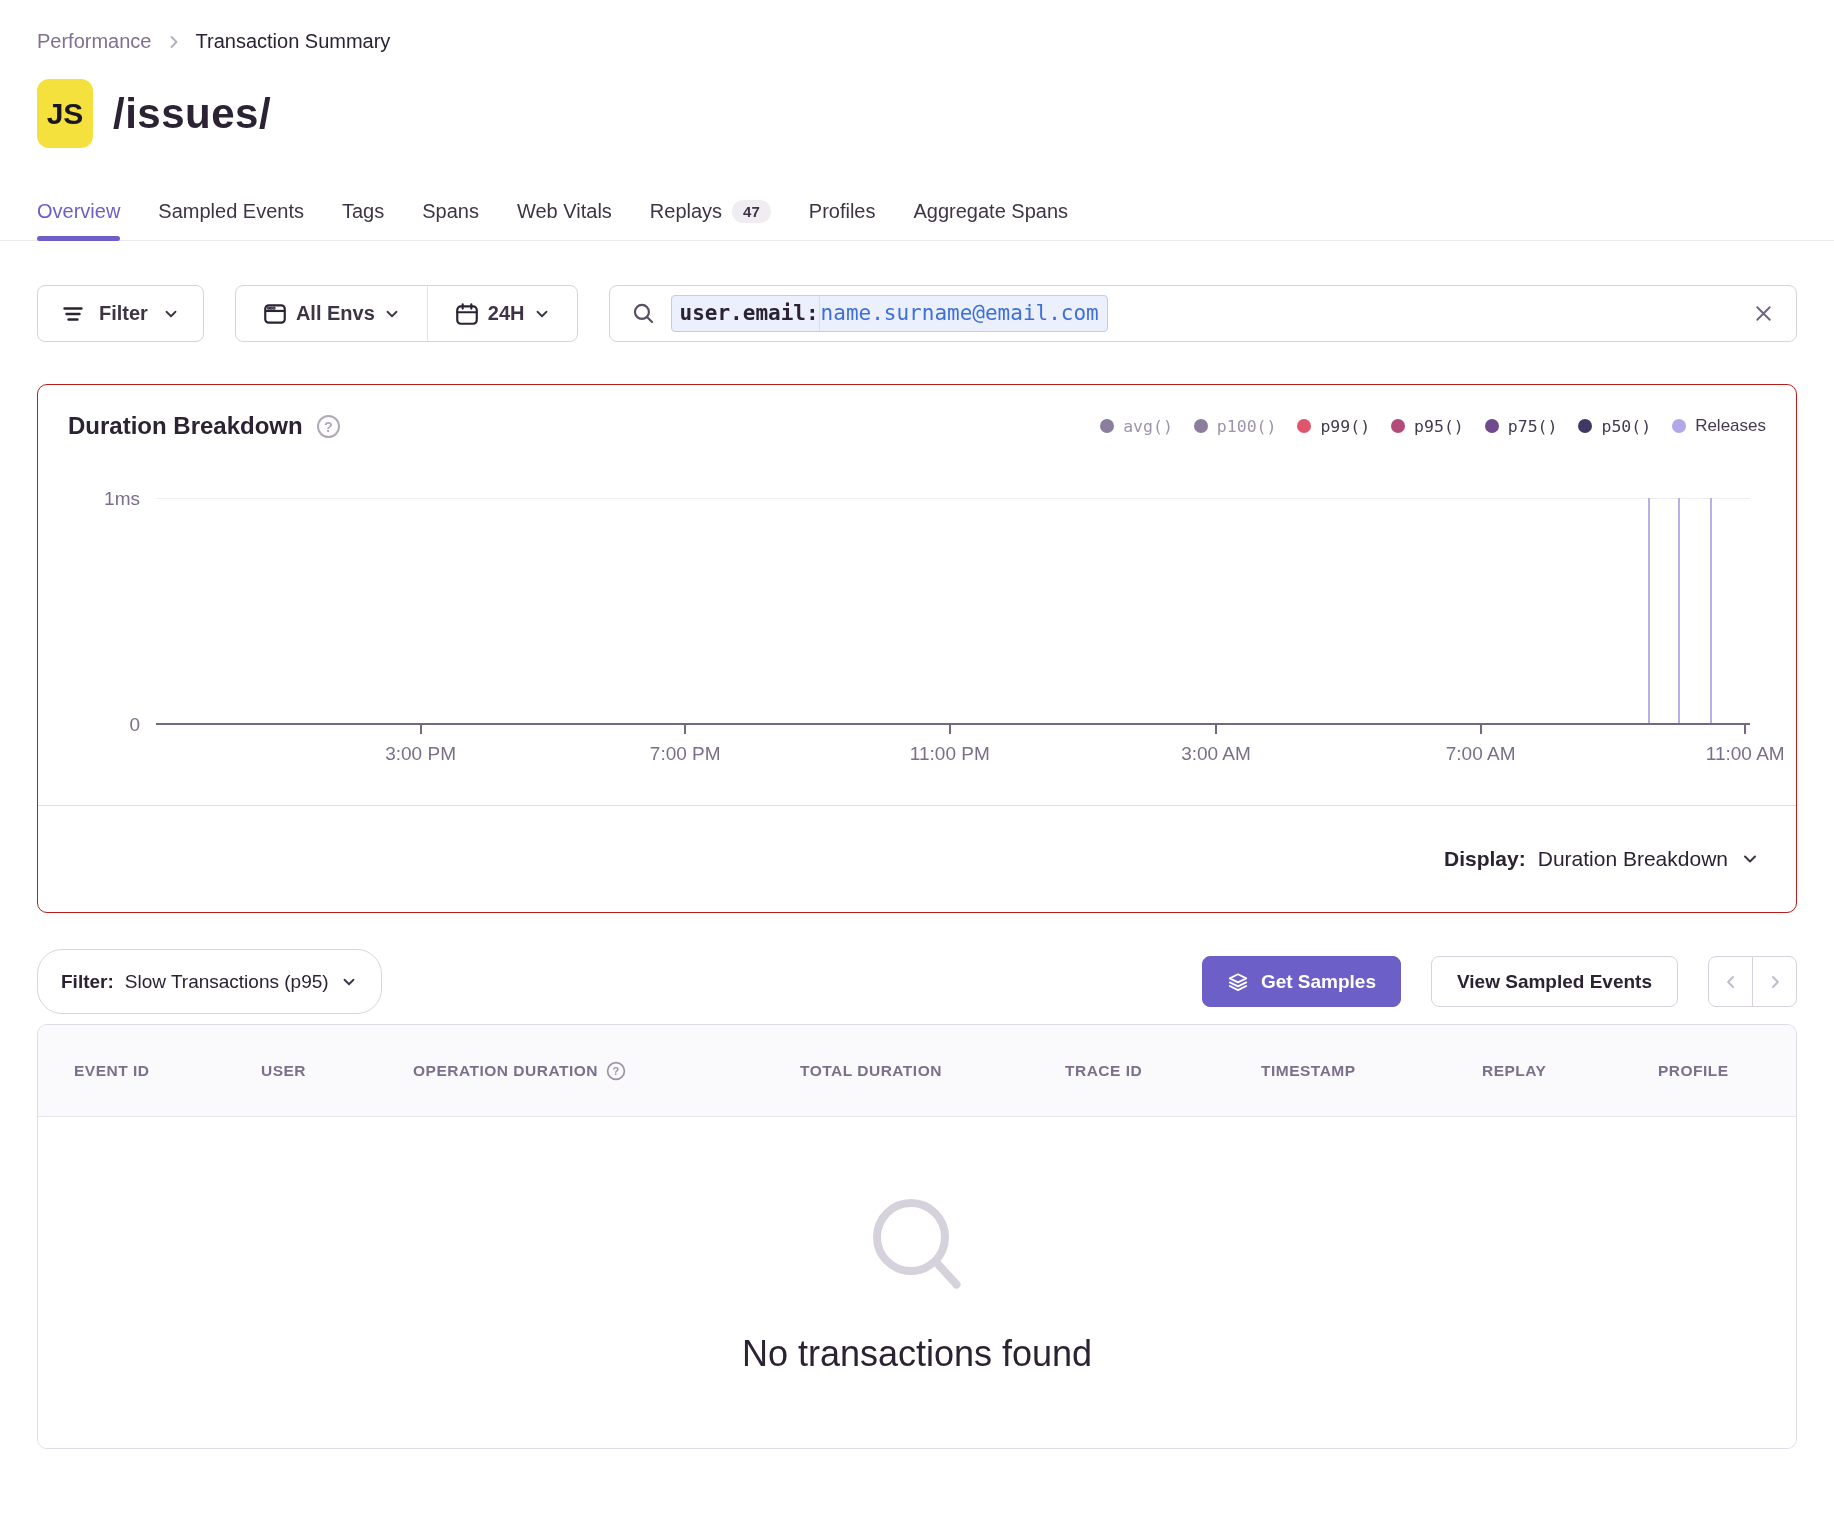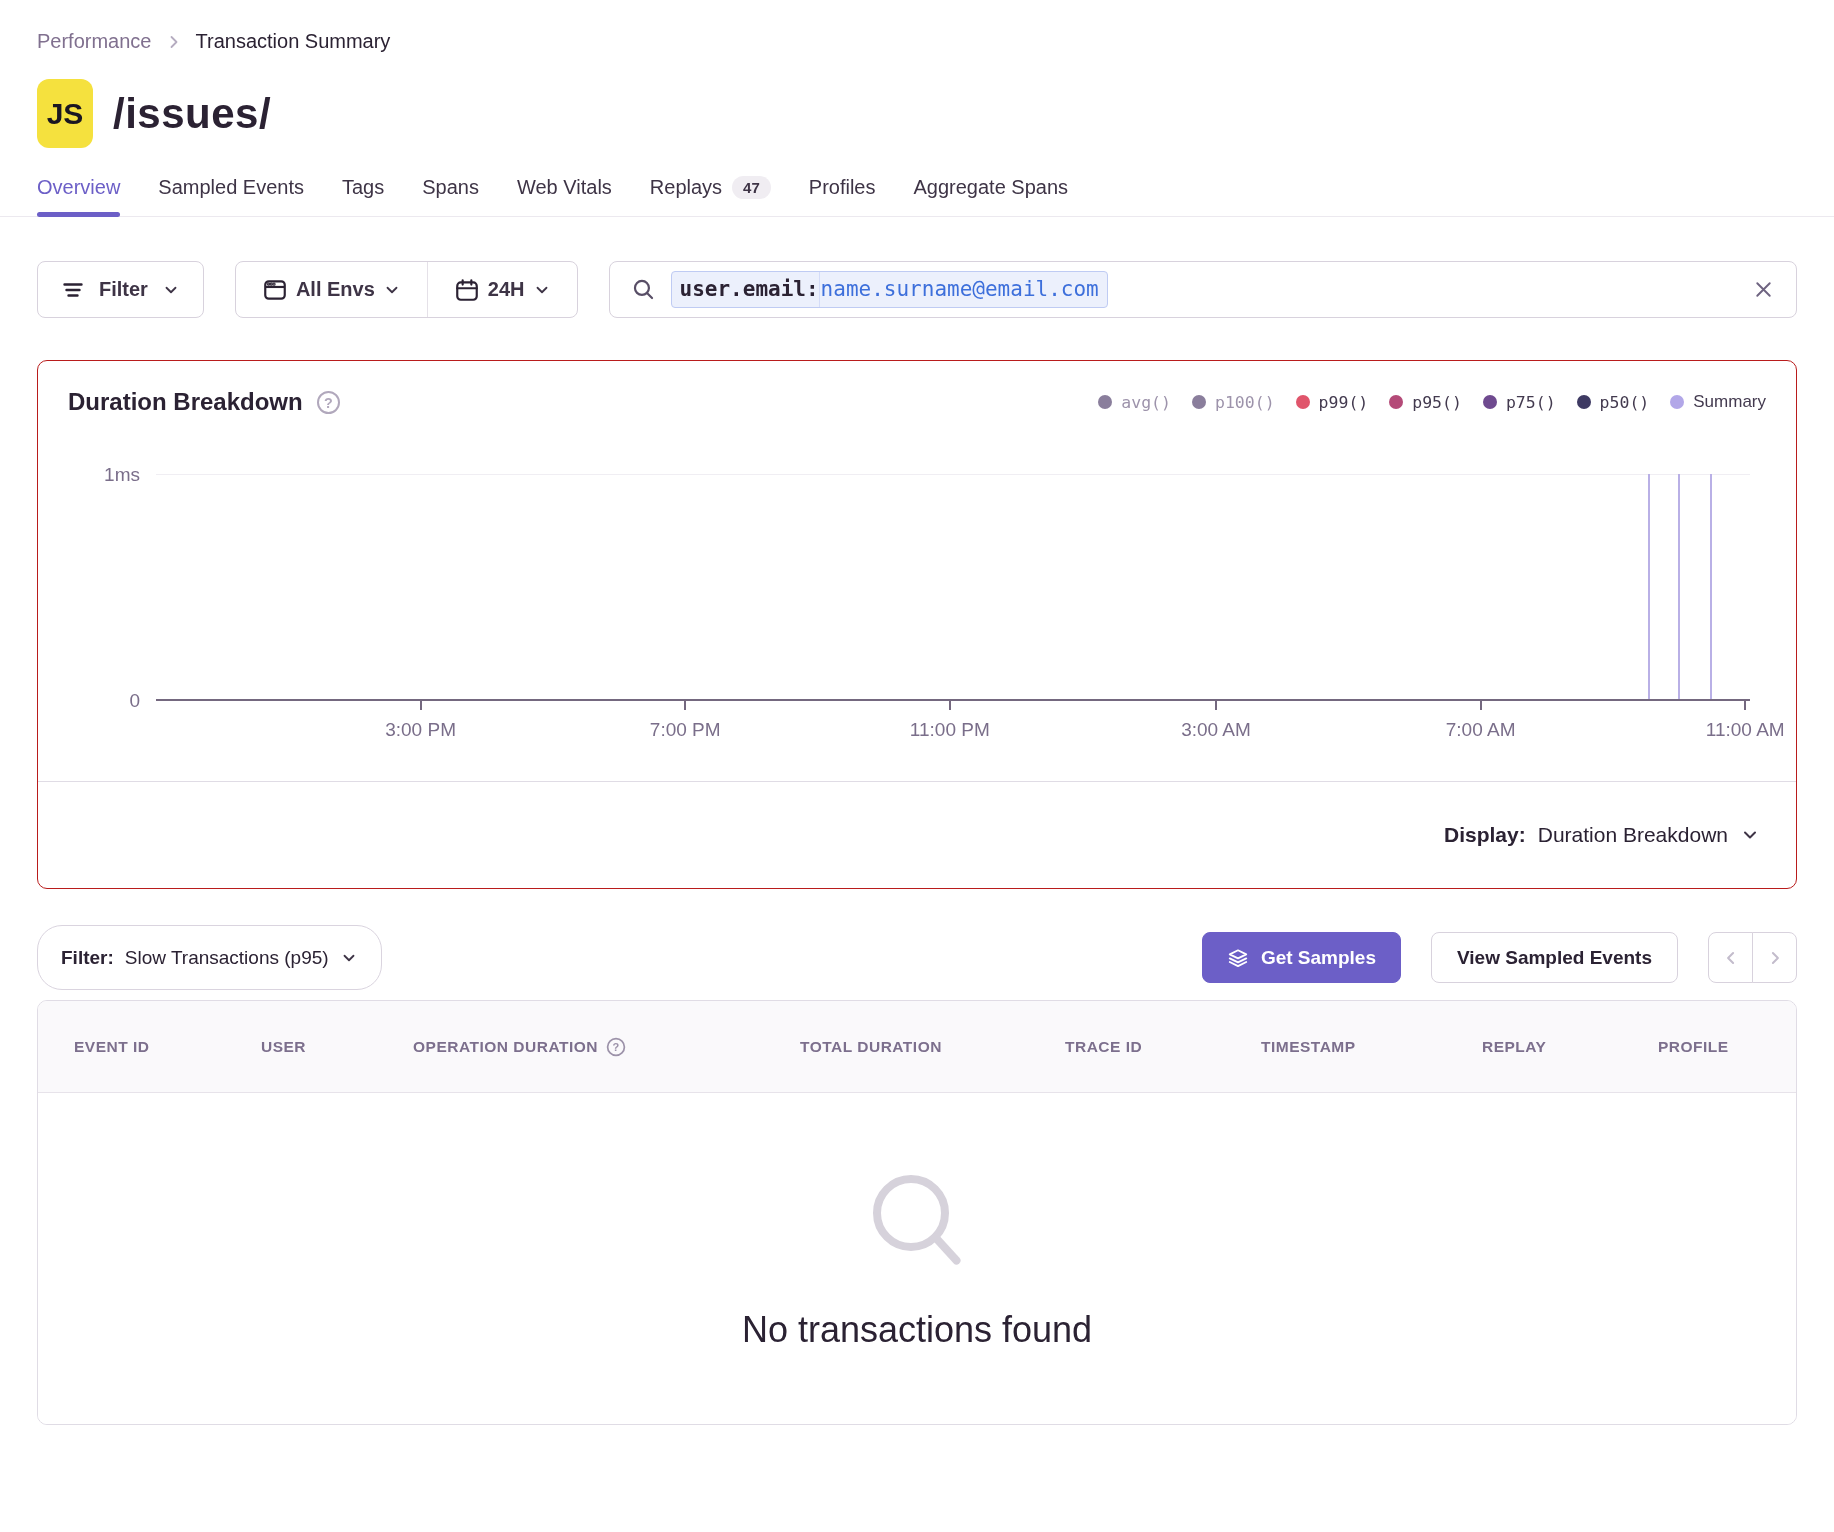--- a/index.html
+++ b/index.html
@@ -21,21 +21,21 @@
   .title-row { display: flex; align-items: center; gap: 20px; margin-top: 26px; }
   .platform-badge {
     background: #F5E13E; color: #1A1622; font-weight: bold; font-size: 30px;
     width: 56px; height: 69px; border-radius: 12px;
     display: flex; align-items: center; justify-content: center;
   }
   .page-title { font-size: 42px; font-weight: bold; color: #2B2233; letter-spacing: 0.5px; }
 
   
   .tabs {
-    display: flex; gap: 38px; margin: 28px -37px 0 -37px; padding: 0 37px;
+    display: flex; gap: 38px; margin: 52px -37px 0 -37px; padding: 0 37px;
     border-bottom: 1px solid #ECE9EF;
   }
   .tab {
     position: relative; padding-bottom: 17px; font-size: 20px; color: #3E3446;
     display: flex; align-items: center; gap: 10px; cursor: pointer; white-space: nowrap;
   }
   .tab.active { color: #6C5FC7; }
   .tab.active::after {
     content: ""; position: absolute; left: 0; right: 0; bottom: -1px;
     height: 5px; border-radius: 3px; background: #6C5FC7;
@@ -307,21 +307,21 @@
         <span class="legend-item">
           <span class="legend-dot" style="background: rgb(111, 74, 143);"></span>
           <span class="legend-label">p75()</span>
         </span>
         <span class="legend-item">
           <span class="legend-dot" style="background: rgb(62, 58, 99);"></span>
           <span class="legend-label">p50()</span>
         </span>
         <span class="legend-item">
           <span class="legend-dot" style="background: rgb(178, 167, 232);"></span>
-          <span class="legend-label sans">Summary</span>
+          <span class="legend-label sans">Releases</span>
         </span>
       </div>
     </div>
 
     <div class="chart-area">
       <div class="gridline-top"></div>
       <span class="y-label top">1ms</span>
       <span class="y-label bottom">0</span>
 
       <div class="release-line" style="left: 93.6%;"></div>

